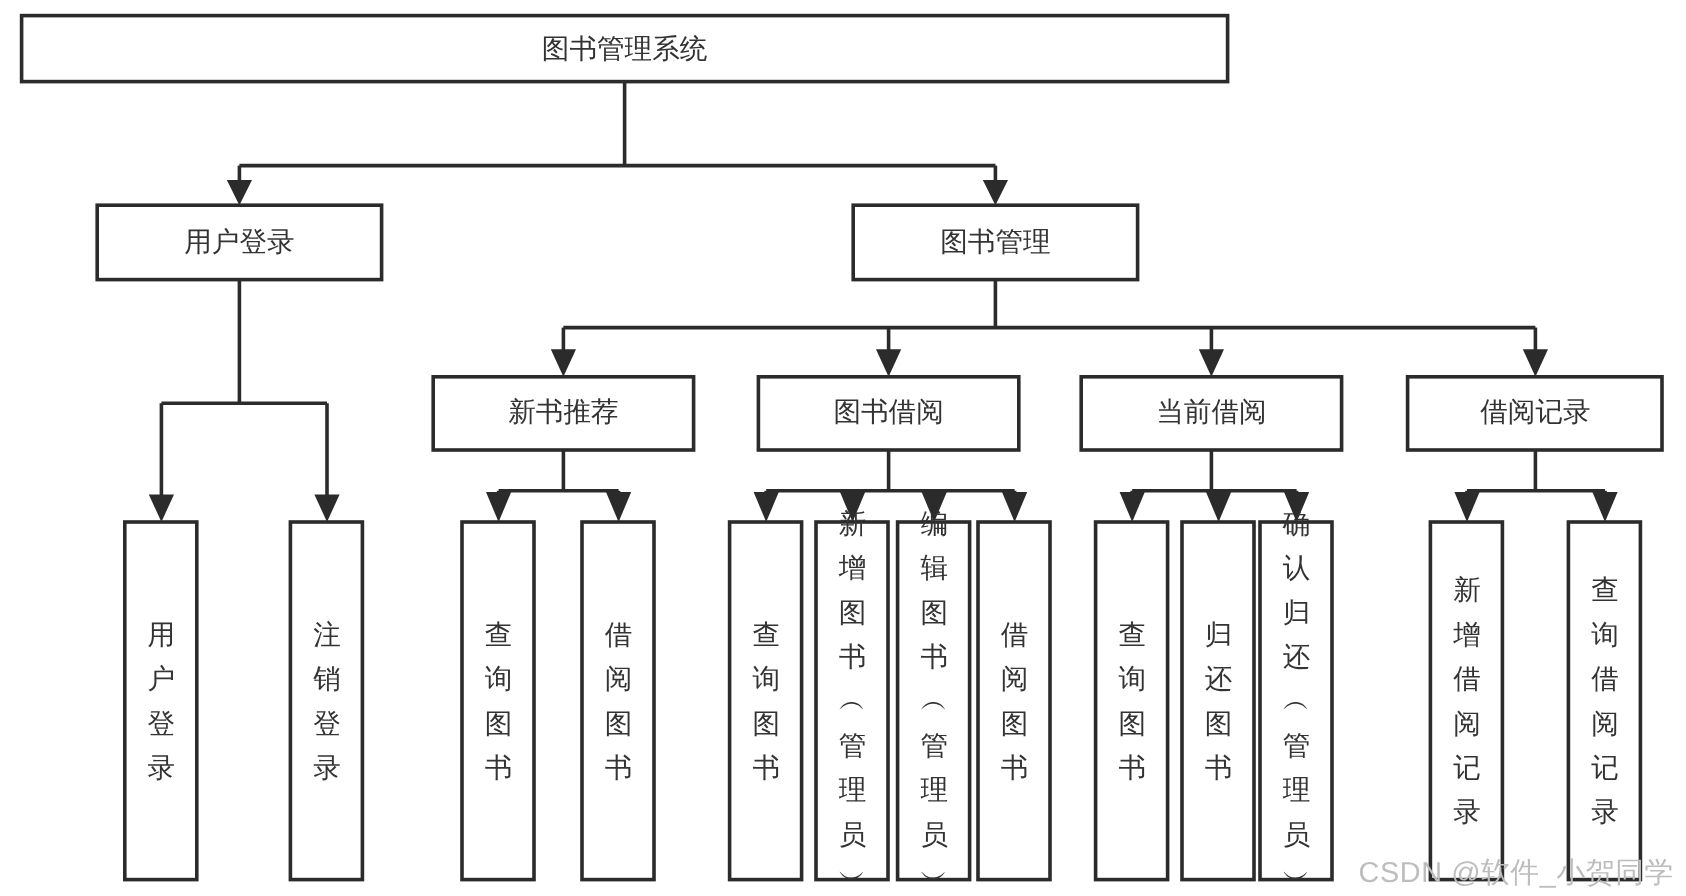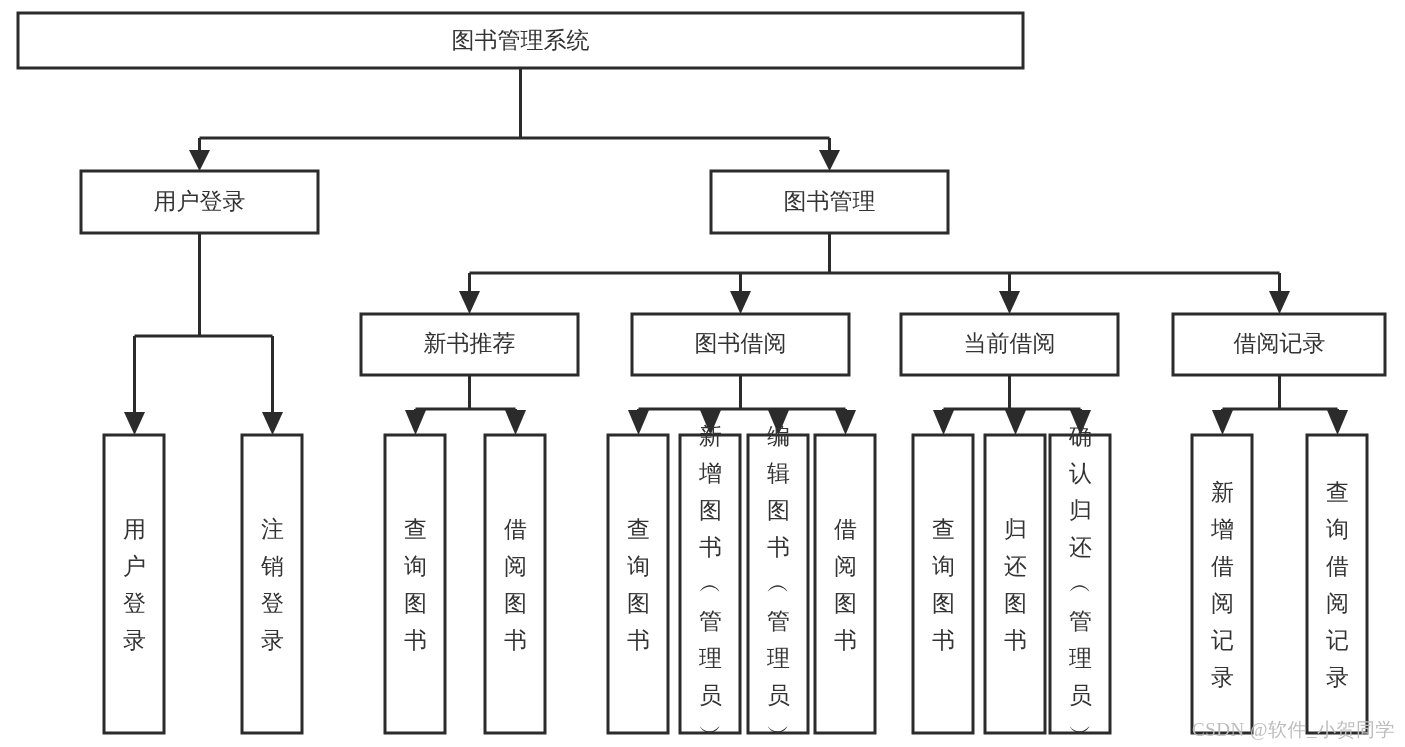--- a/index.html
+++ b/index.html
@@ -51,22 +51,22 @@
   .node-label-vert {
     font-family: "Liberation Sans", "DejaVu Sans", sans-serif;
     font-size: 23px;
     fill: #333333;
     text-anchor: middle;
   }
   .watermark {
     position: absolute;
     right: 10px;
     bottom: 4px;
-    font-family: Liberation Serif, serif;
-    font-size: 19px;
+    font-family: Liberation Sans, sans-serif;
+    font-size: 24px;
     color: #bdbdbd;
     white-space: nowrap;
     letter-spacing: 0.5px;
   }
 </style>
 </head>
 <body>
 
 <div id="diagram-root">
   <svg class="flow" viewBox="0 0 1405 747" xmlns="http://www.w3.org/2000/svg">

